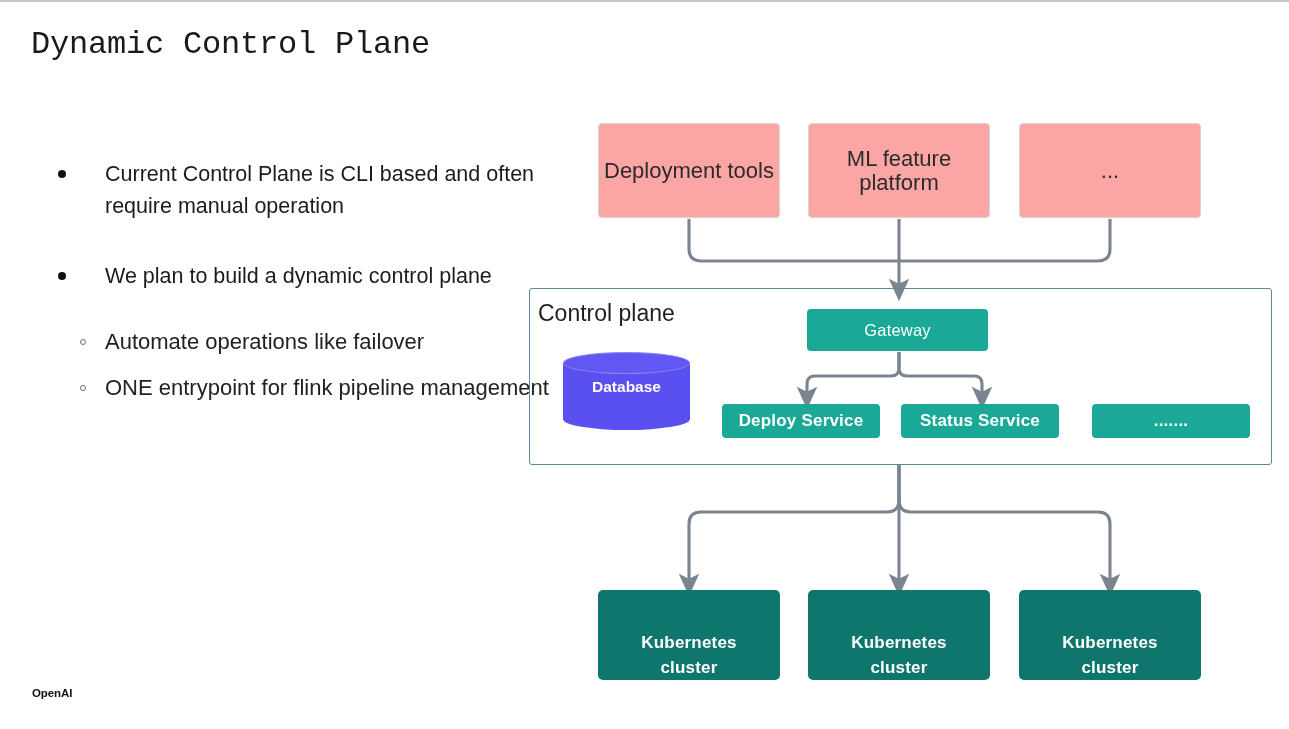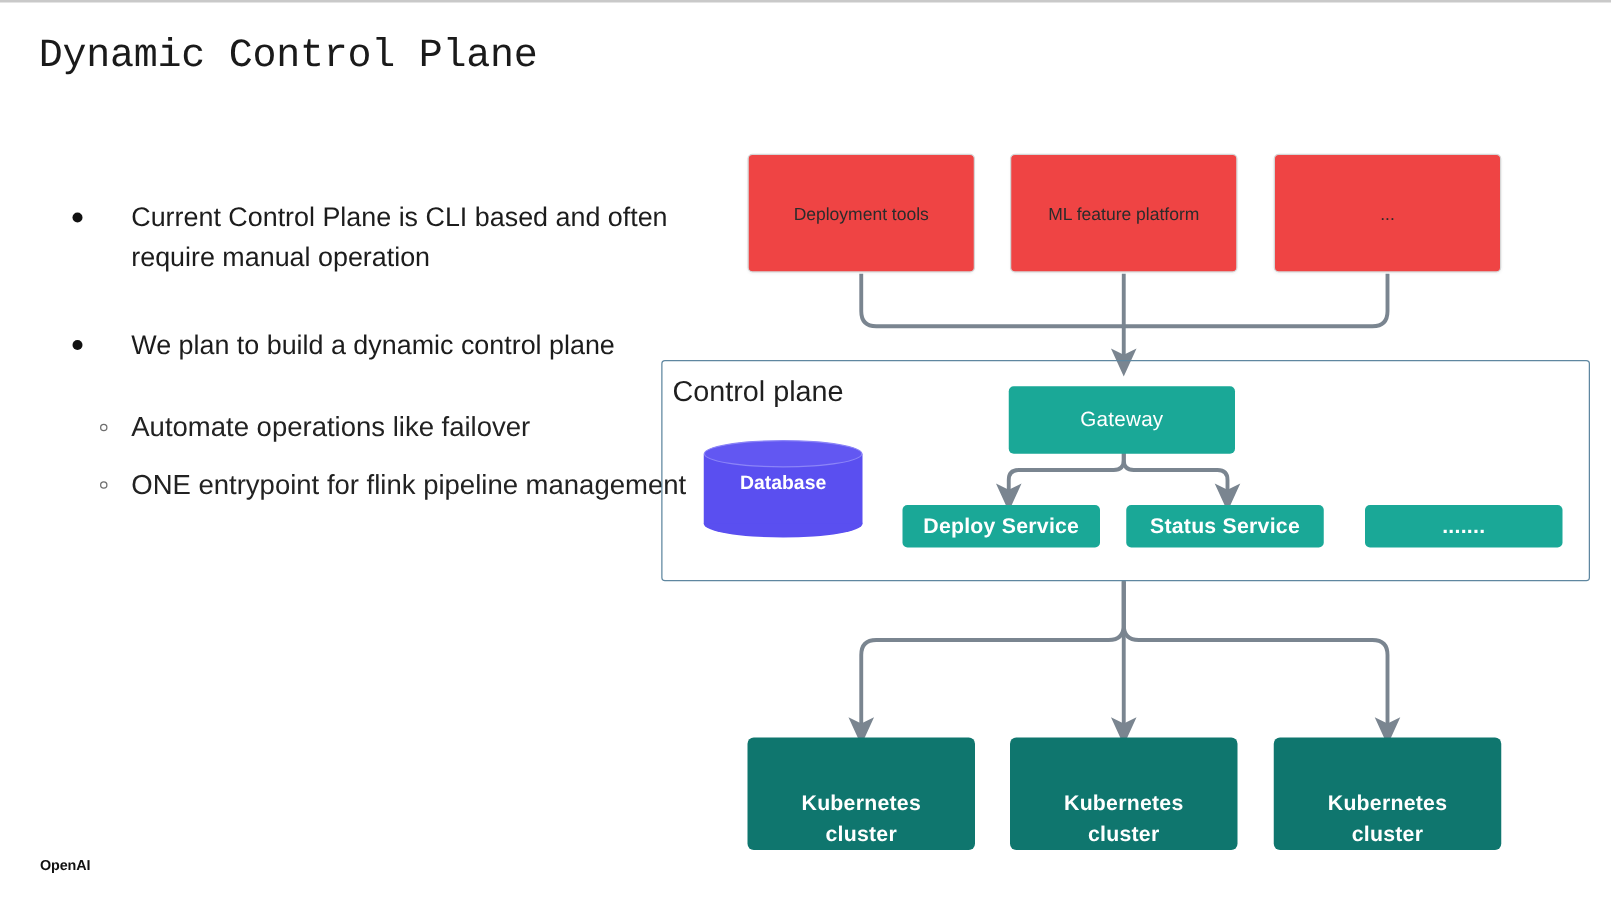--- a/index.html
+++ b/index.html
@@ -89,25 +89,25 @@
   
   .box {
     position: absolute;
     box-sizing: border-box;
     display: flex;
     align-items: center;
     justify-content: center;
     text-align: center;
   }
   .src-box {
-    background: #ef4444;
+    background: #fca5a5;
     border: 1px solid #d6d6d6;
     border-radius: 4px;
     color: #2b2b2b;
-    font-size: 14px;
+    font-size: 22px;
     line-height: 24px;
     box-shadow: 0 1px 2px rgba(0,0,0,0.04);
   }
   .teal-box {
     background: #1aa897;
     border-radius: 4px;
     color: #ffffff;
     font-size: 17px;
     font-weight: 700;
     letter-spacing: 0.2px;
@@ -270,21 +270,21 @@
   <div id="control-plane-panel"></div>
   <div id="control-plane-label">Control plane</div>
 
   <div id="database">
     <div class="cyl-bottom"></div>
     <div class="cyl-body"></div>
     <div class="cyl-top"></div>
     <div class="cyl-label">Database</div>
   </div>
 
-  <div class="box teal-box light-weight" style="left:807px; top:309px; width:181px; height:54px;">
+  <div class="box teal-box light-weight" style="left:807px; top:309px; width:181px; height:42px;">
     <span>Gateway</span>
   </div>
 
   <div class="box teal-box" style="left:722px; top:404px; width:158px; height:34px;">
     <span>Deploy Service</span>
   </div>
   <div class="box teal-box" style="left:901px; top:404px; width:158px; height:34px;">
     <span>Status Service</span>
   </div>
   <div class="box teal-box" style="left:1092px; top:404px; width:158px; height:34px;">

